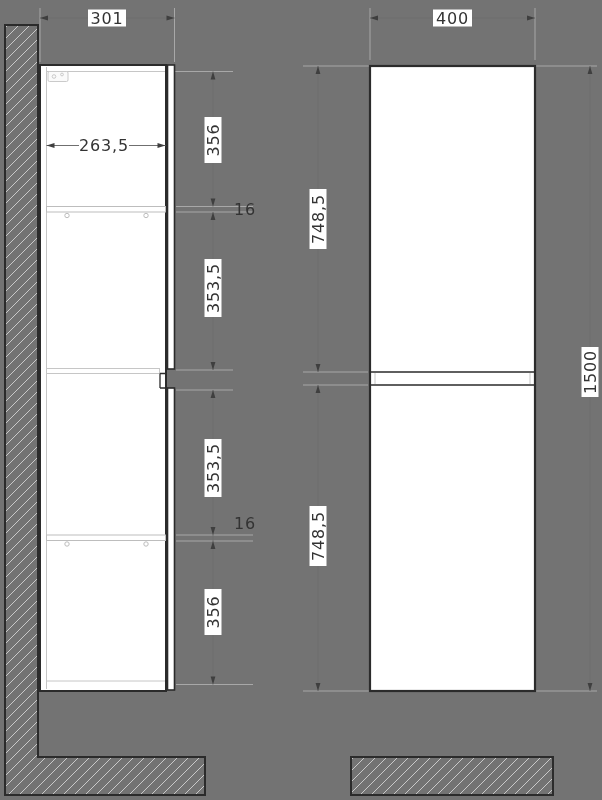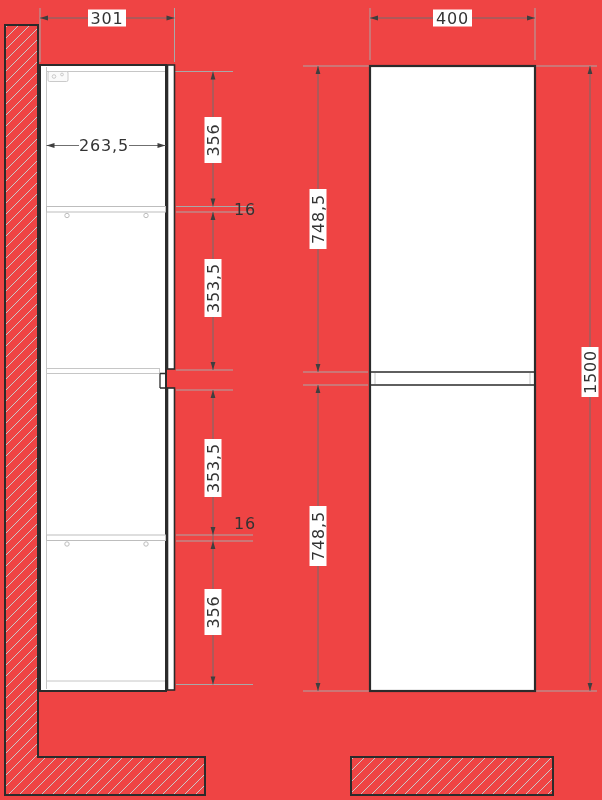--- a/index.html
+++ b/index.html
@@ -1,16 +1,16 @@
 <!DOCTYPE html>
 <html><head>
 <meta charset="utf-8">
 <style>
   html,body{margin:0;padding:0;background:#ffffff;}
-  .canvas{position:relative;width:602px;height:800px;background:#ef4444;overflow:hidden;
+  .canvas{position:relative;width:602px;height:800px;background:#737373;overflow:hidden;
           font-family:"DejaVu Sans","Liberation Sans",sans-serif;}
   svg{display:block;}
   text{fill:#333333;font-size:16px;letter-spacing:0.8px;font-family:"DejaVu Sans","Liberation Sans",sans-serif;}
   .ext{stroke:#a8a8a8;stroke-width:1;fill:none;}
   .dim{stroke:#6f6f6f;stroke-width:1;fill:none;}
   .arr{fill:#3f3f3f;stroke:none;}
   .lite{stroke:#c6c6c6;stroke-width:1;fill:none;}
   .bg{fill:#ffffff;stroke:none;}
 </style>
 </head>

